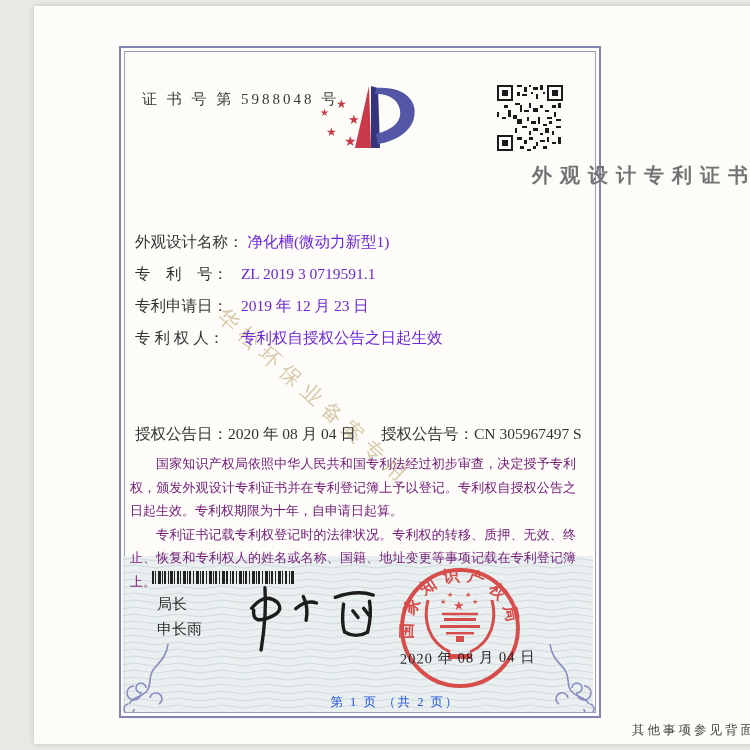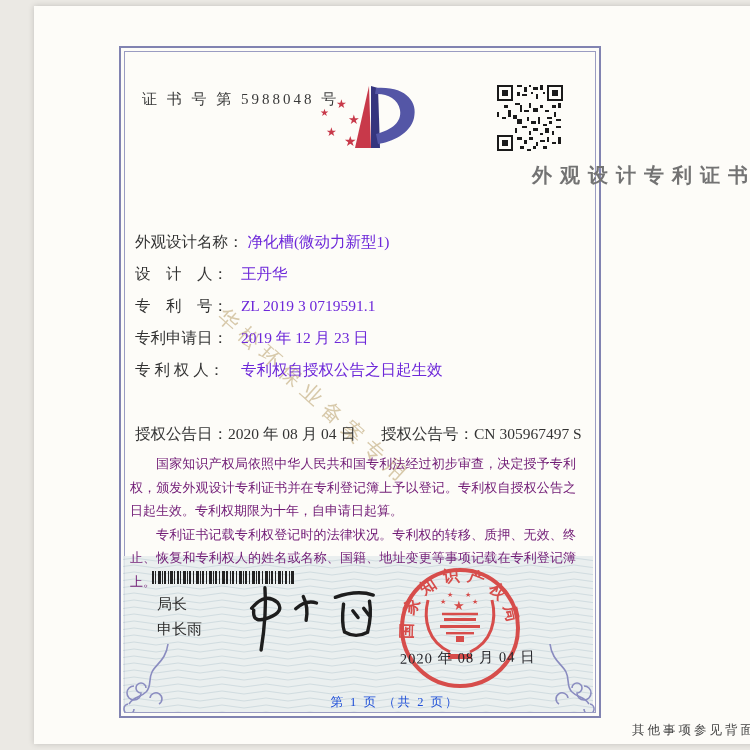--- a/index.html
+++ b/index.html
@@ -117,24 +117,20 @@
   </svg>
 
   <div class="title">外观设计专利证书</div>
 
   <div class="watermark">华松环保业备案专用</div>
 
   <div class="fields">
     <div class="field-row">
       <span class="field-label">外观设计名称：</span>
       <span class="field-value">净化槽(微动力新型1)</span>
-    </div>
-    <div class="field-row">
-      <span class="field-label">设　计　人：</span>
-      <span class="field-value">王丹华</span>
     </div>
     <div class="field-row">
       <span class="field-label">专　利　号：</span>
       <span class="field-value">ZL 2019 3 0719591.1</span>
     </div>
     <div class="field-row">
       <span class="field-label">专利申请日：</span>
       <span class="field-value">2019 年 12 月 23 日</span>
     </div>
     <div class="field-row">

